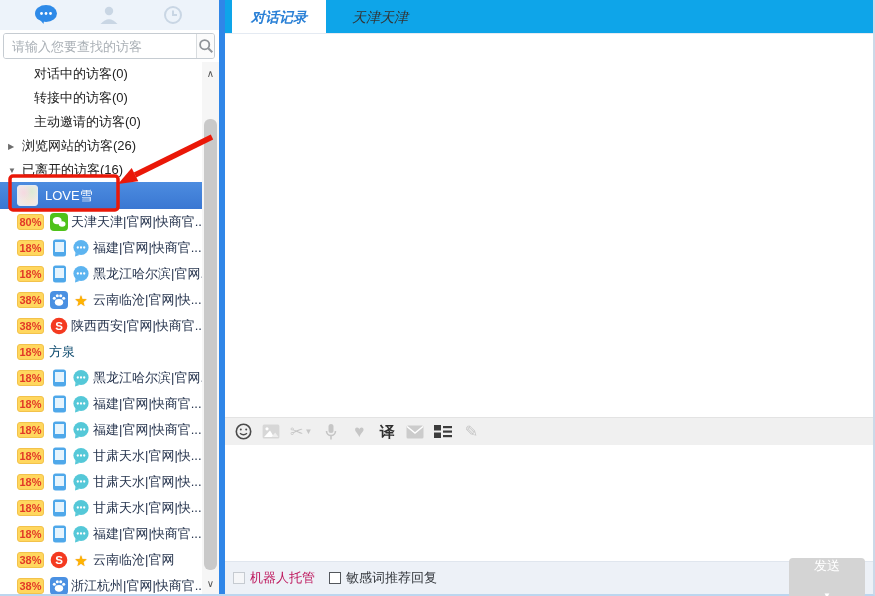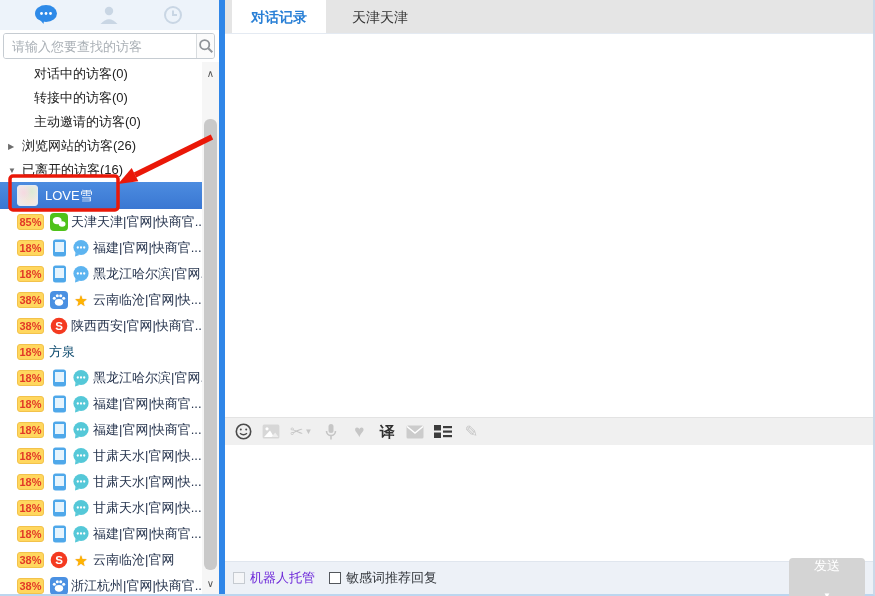--- a/index.html
+++ b/index.html
@@ -47,42 +47,42 @@
   .vscroll .arr { position:absolute; left:0; width:17px; height:18px; display:flex; align-items:center; justify-content:center;
                   color:#555; font-size:10px; cursor:pointer; }
   .vscroll .arr.up { top:2px; } .vscroll .arr.down { bottom:2px; }
   .vscroll .thumb { position:absolute; left:2px; width:13px; top:57px; bottom:24px; background:#c9c9c9; border-radius:6px; cursor:grab; }
 
   
   .divider { width:6px; height:100%; background:#2f86e8; flex:0 0 auto; }
 
   
   .right-panel { flex:1; height:100%; display:flex; flex-direction:column; background:#fff; min-width:0; }
-  .tab-bar { height:34px; background:#e5e5e5; display:flex; border-bottom:1px solid #e4eaf2; flex:0 0 auto; }
+  .tab-bar { height:34px; background:#0ea5e9; display:flex; border-bottom:1px solid #e4eaf2; flex:0 0 auto;font-style:italic; }
   .tab { padding:0 19px; line-height:34px; font-size:14px; color:#333; cursor:pointer; margin-left:7px; }
   .tab.active { background:#fff; color:#2a80d6; font-weight:bold; }
 
   .chat-history { flex:1; background:#fff; }
 
   .msg-toolbar { height:28px; background:#f0f0f0; border-top:1px solid #e3e3e3; display:flex; align-items:center;
                  padding-left:9px; gap:10px; flex:0 0 auto; }
   .mt-icon { display:inline-flex; align-items:center; justify-content:center; min-width:18px; height:20px; cursor:pointer; }
   .mt-icon .g-light { color:#c6c6c6; font-size:16px; line-height:1; }
   .mt-icon .g-dark  { color:#2f2f2f; font-size:15px; font-weight:bold; line-height:1; }
   .mt-caret { color:#c6c6c6; font-size:8px; margin-left:1px; }
 
   .input-area { height:116px; background:#fff; flex:0 0 auto; outline:none; }
 
   .bottom-bar { height:33px; background:#edf1f7; border-top:1px solid #e0e6ee; display:flex; align-items:center;
                 padding:0 8px; flex:0 0 auto; }
   .cb { display:inline-flex; align-items:center; gap:5px; cursor:pointer; font-size:13px; }
   .cb .box { width:12px; height:12px; border:1px solid #53575c; background:#fff; display:inline-block; }
   .cb.disabled .box { border-color:#c6cbd1; background:#f5f6f8; }
   .cb .cb-label { color:#33373c; }
-  .cb.disabled .cb-label { color:#6d28d9; }
+  .cb.disabled .cb-label { color:#be185d; }
   .cb + .cb { margin-left:14px; }
   .send-btn { margin-left:auto; width:76px; height:40px; background:#d4d4d4; border-radius:4px; color:#fff;
               display:flex; align-items:center; justify-content:center; gap:8px; font-size:13px; cursor:pointer;flex-direction:column; }
   .send-divider { width:1px; height:14px; background:#efefef; }
   .send-caret { font-size:8px; color:#fff; }
 
   .annotation { position:absolute; left:0; top:0; width:875px; height:596px; pointer-events:none; z-index:10; }
 </style>
 </head>
 <body>
@@ -143,21 +143,21 @@
           </div>
           <div class="row group">
             <span class="tri">▼</span>
             <span class="lbl">已离开的访客(16)</span>
           </div>
           <div class="row visitor selected">
             <span class="avatar"></span>
             <span class="lbl">LOVE雪</span>
           </div>
           <div class="row visitor">
-            <span class="pct">85%</span>
+            <span class="pct">80%</span>
             <span class="li">
               <svg width="18" height="18" viewBox="0 0 18 18">
                 <rect width="18" height="18" rx="4" fill="#4fc219"></rect>
                 <ellipse cx="7.2" cy="7.6" rx="4.4" ry="3.6" fill="#fff"></ellipse>
                 <ellipse cx="12.1" cy="11" rx="3.4" ry="2.7" fill="#fff"></ellipse>
               </svg>
             </span>
             <span class="lbl">天津天津|官网|快商官...</span>
           </div>
           <div class="row visitor">

